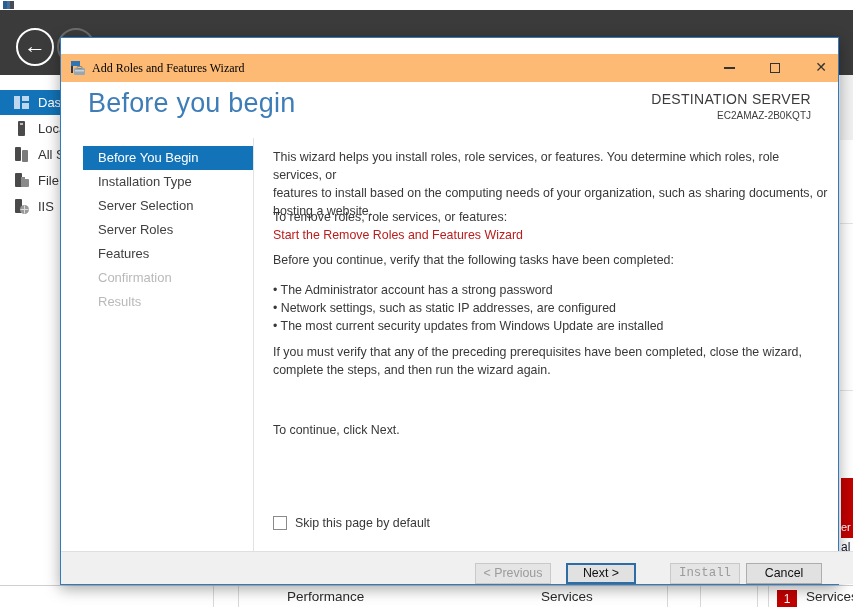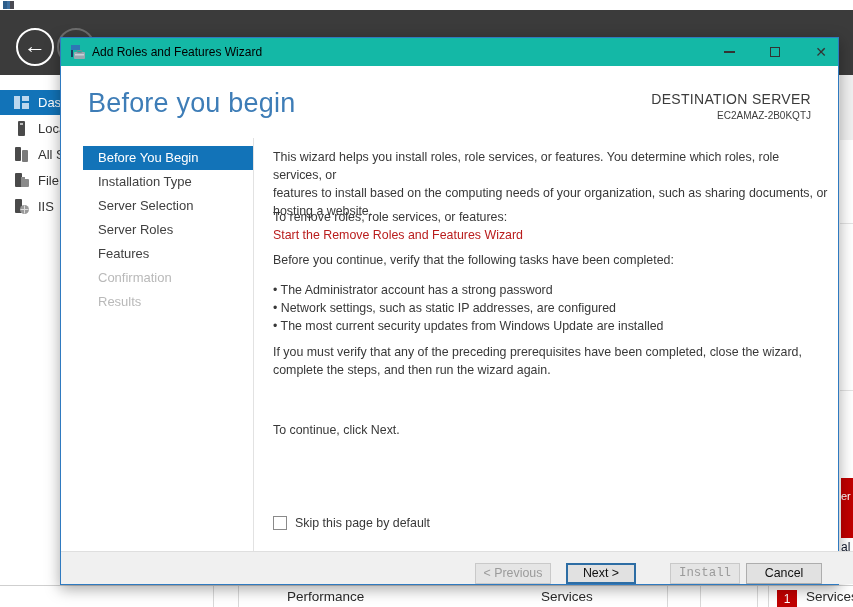--- a/index.html
+++ b/index.html
@@ -22,34 +22,34 @@
   .sm-sidebar { position:absolute; left:0; top:84px; width:205px; height:400px; background:#ffffff; }
   .sm-item { position:absolute; left:0; width:205px; height:25px; line-height:25px; font-size:13px; color:#333333;
              padding-left:38px; white-space:nowrap; cursor:default; }
   .sm-item .sm-ico { position:absolute; left:13px; top:4px; width:17px; height:17px; }
   .sm-item.sel { background:#1273b8; color:#ffffff; }
 
   .sm-right { position:absolute; left:840px; top:75px; width:13px; height:510px; background:#ffffff; }
   .sm-right .band { position:absolute; left:0; width:13px; }
   .rline { position:absolute; left:0; width:13px; height:1px; background:#e3e3e3; }
   .red-frag-a { position:absolute; left:1px; top:403px; width:12px; height:60px; background:#c00000;
-                color:#ffffff; font-size:11px; line-height:12px; padding-top:12px; overflow:hidden; }
+                color:#ffffff; font-size:11px; line-height:12px; padding-top:43px; overflow:hidden; }
   .frag-al { position:absolute; left:1px; top:465px; font-size:12px; color:#0f172a; }
   .red-frag-b { position:absolute; left:5px; top:487px; width:8px; height:21px; background:#c00000; }
 
   .sm-bottom { position:absolute; left:0; top:585px; width:853px; height:22px; background:#ffffff; border-top:1px solid #cfcfcf; }
   .vdiv { position:absolute; top:0; width:1px; height:22px; background:#d9d9d9; }
   .tile-label { position:absolute; top:3px; font-size:13.5px; color:#2a2a2a; white-space:nowrap; }
   .count-badge { position:absolute; left:777px; top:4px; width:20px; height:18px; background:#c00000; color:#ffffff;
                  font-size:12px; text-align:center; line-height:18px; }
 
   
   .wizard { position:absolute; left:60px; top:37px; width:779px; height:548px; background:#ffffff;
             border:1px solid #2f7ac0; box-shadow:0 4px 14px rgba(0,0,0,.35); }
-  .wiz-titlebar { position:absolute; left:0; top:0; width:100%; height:28px; background:#14b8a6; }
+  .wiz-titlebar { position:absolute; left:0; top:16px; width:100%; height:28px; background:#fdba74;font-family:Liberation Serif, serif; }
   .wiz-title-icon { position:absolute; left:9px; top:6px; width:16px; height:16px; }
   .wiz-title { position:absolute; left:31px; top:7px; font-size:12px; color:#000000; white-space:nowrap; }
   .chrome-btn { position:absolute; top:0; width:36px; height:28px; display:flex; align-items:center; justify-content:center; }
   .btn-min { left:650px; } .btn-max { left:696px; } .btn-close { left:742px; }
   .glyph-min { width:11px; height:2px; background:#333333; }
   .glyph-max { width:10px; height:10px; border:1.4px solid #333333; }
   .glyph-close { font-size:14px; color:#333333; line-height:1; }
 
   .wiz-page-title { position:absolute; left:27px; top:50px; font-size:27px; color:#3e7db7; letter-spacing:.2px; }
   .dest-block { position:absolute; right:27px; top:53px; text-align:right; color:#3c3c3c; }

